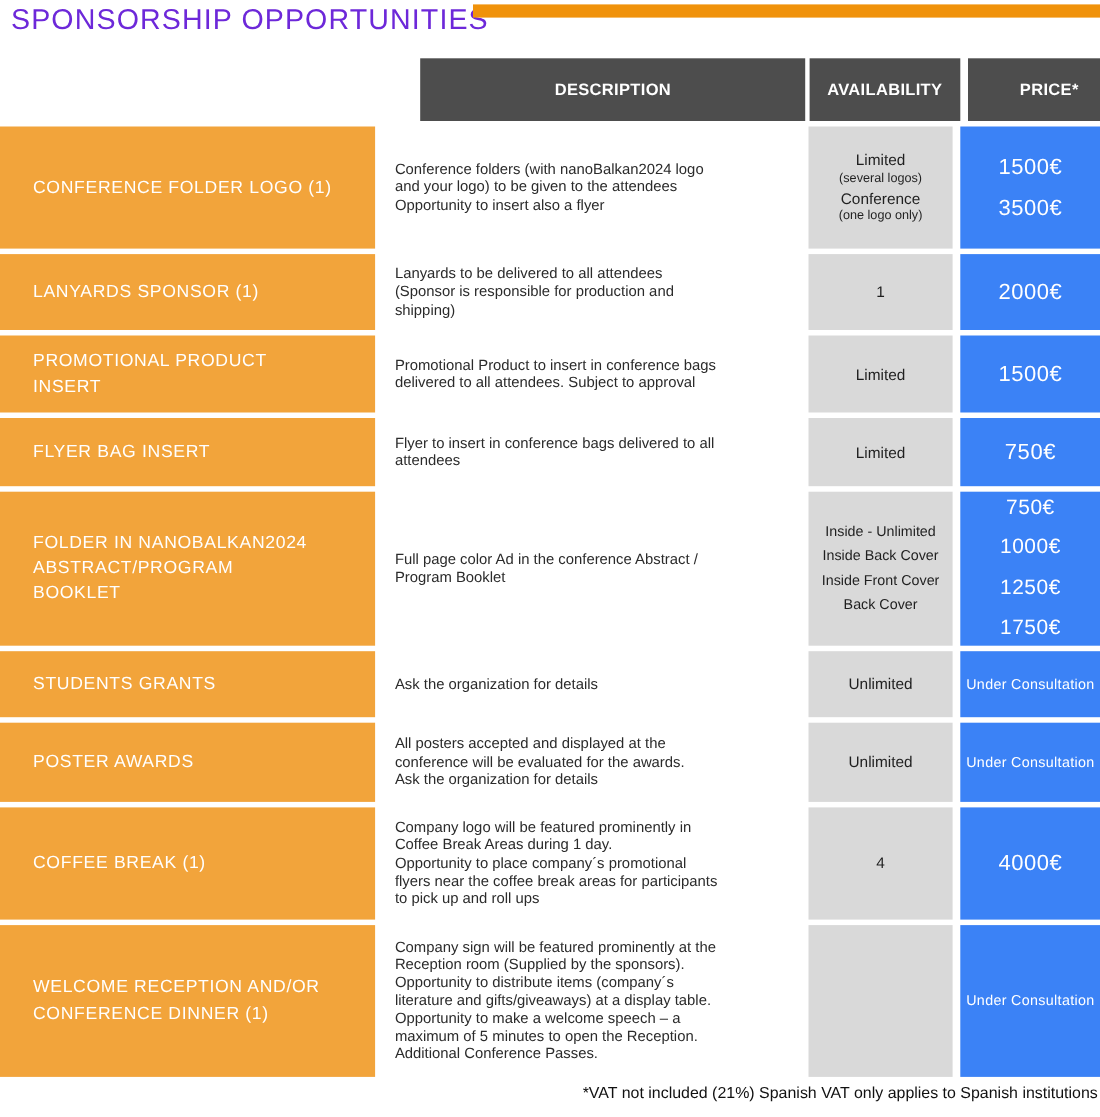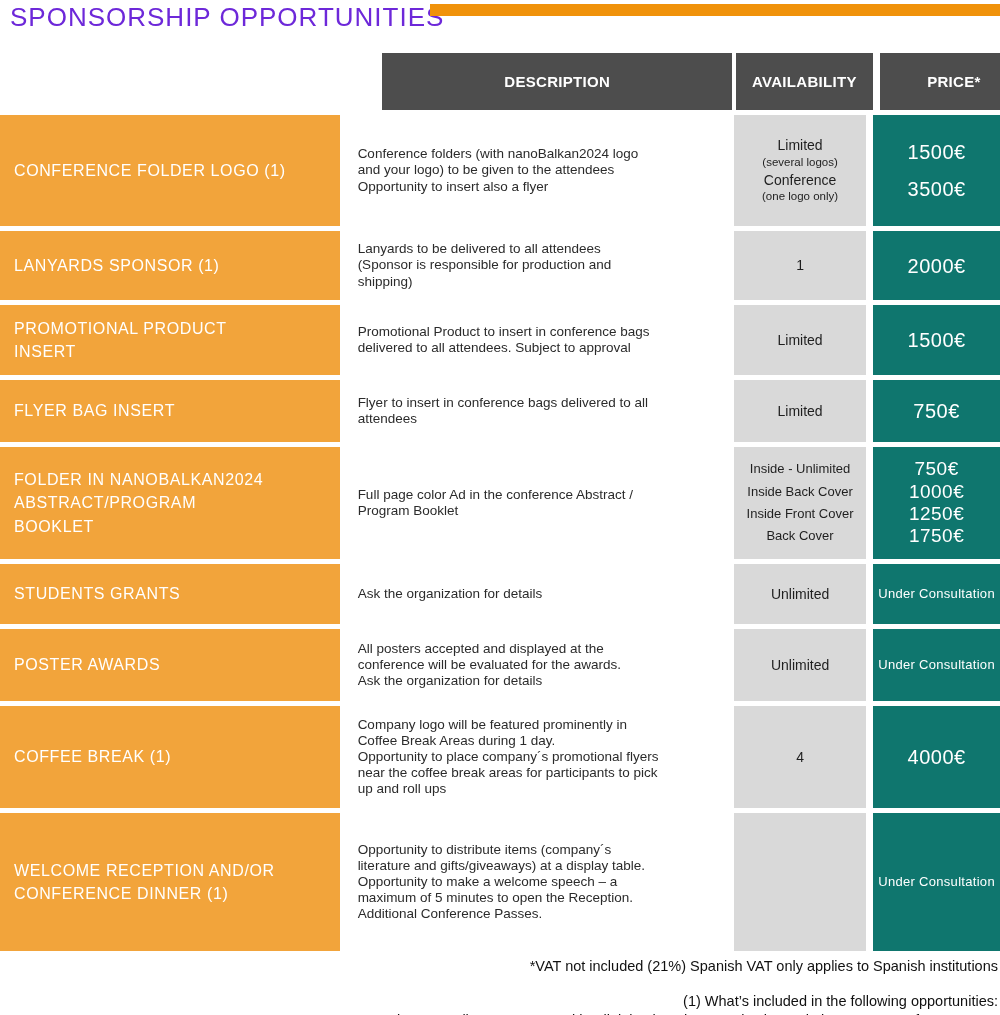--- a/index.html
+++ b/index.html
@@ -38,45 +38,46 @@
   .h-desc  { width:360px; margin-right:4px;margin-left:28px; }
   .h-avail { width:141px; margin-right:7px; }
   .h-price { width:123px;padding-left:28px; }
 
   .trow { display:flex; margin-bottom:5px; }
   .cell { display:flex; flex-direction:column; justify-content:center; }
 
   .c-label {
     width:361px; margin-right:4px;
     background:#F2A43B; color:#ffffff;
-    padding:8px 14px;
+    padding:8px 30px;
     font-size:16px; letter-spacing:.6px; line-height:1.45;
   }
   .c-desc {
     width:360px; margin-right:4px;
     background:#ffffff; color:#2b2b2b;
     padding:6px 24px 6px 14px;
     font-size:13.5px;
   }
   .desc-par { line-height:1.2; }
   .c-avail {
     width:141px; margin-right:7px;
     background:#D9D9D9; color:#1f1f1f;
     text-align:center; font-size:14px;
     padding:4px 2px;
     margin-left:47px;
   }
   .avail-line { line-height:1.35; }
   .avail-line.small { font-size:11.5px; }
   .c-price {
     width:135px;
-    background:#0f766e; color:#ffffff;
+    background:#3b82f6; color:#ffffff;
     text-align:center;
     font-size:20px; letter-spacing:.5px;
     padding:4px 4px;
+    gap:14px;
   }
   .price-line { line-height:1.2; }
   .c-price.consult .price-line {
     font-size:13px; line-height:1.4; letter-spacing:.3px;
   }
 
   
   #rows .trow:nth-child(1) { min-height:111px; }
   #rows .trow:nth-child(2) { min-height:69px; }
   #rows .trow:nth-child(3) { min-height:70px; }
@@ -248,20 +249,21 @@
           <div class="cell c-price">
             <div class="price-line">4000€</div>
           </div>
         </div>
         <div class="trow">
           <div class="cell c-label">
             <div class="label-line">WELCOME RECEPTION AND/OR</div>
             <div class="label-line">CONFERENCE DINNER (1)</div>
           </div>
           <div class="cell c-desc">
+            <div class="desc-par">Company sign will be featured prominently at the Reception room (Supplied by the sponsors).</div>
             <div class="desc-par">Opportunity to distribute items (company´s literature and gifts/giveaways) at a display table.</div>
             <div class="desc-par">Opportunity to make a welcome speech – a maximum of 5 minutes to open the Reception.</div>
             <div class="desc-par">Additional Conference Passes.</div>
           </div>
           <div class="cell c-avail"></div>
           <div class="cell c-price consult">
             <div class="price-line">Under Consultation</div>
           </div>
         </div>
       </div>

